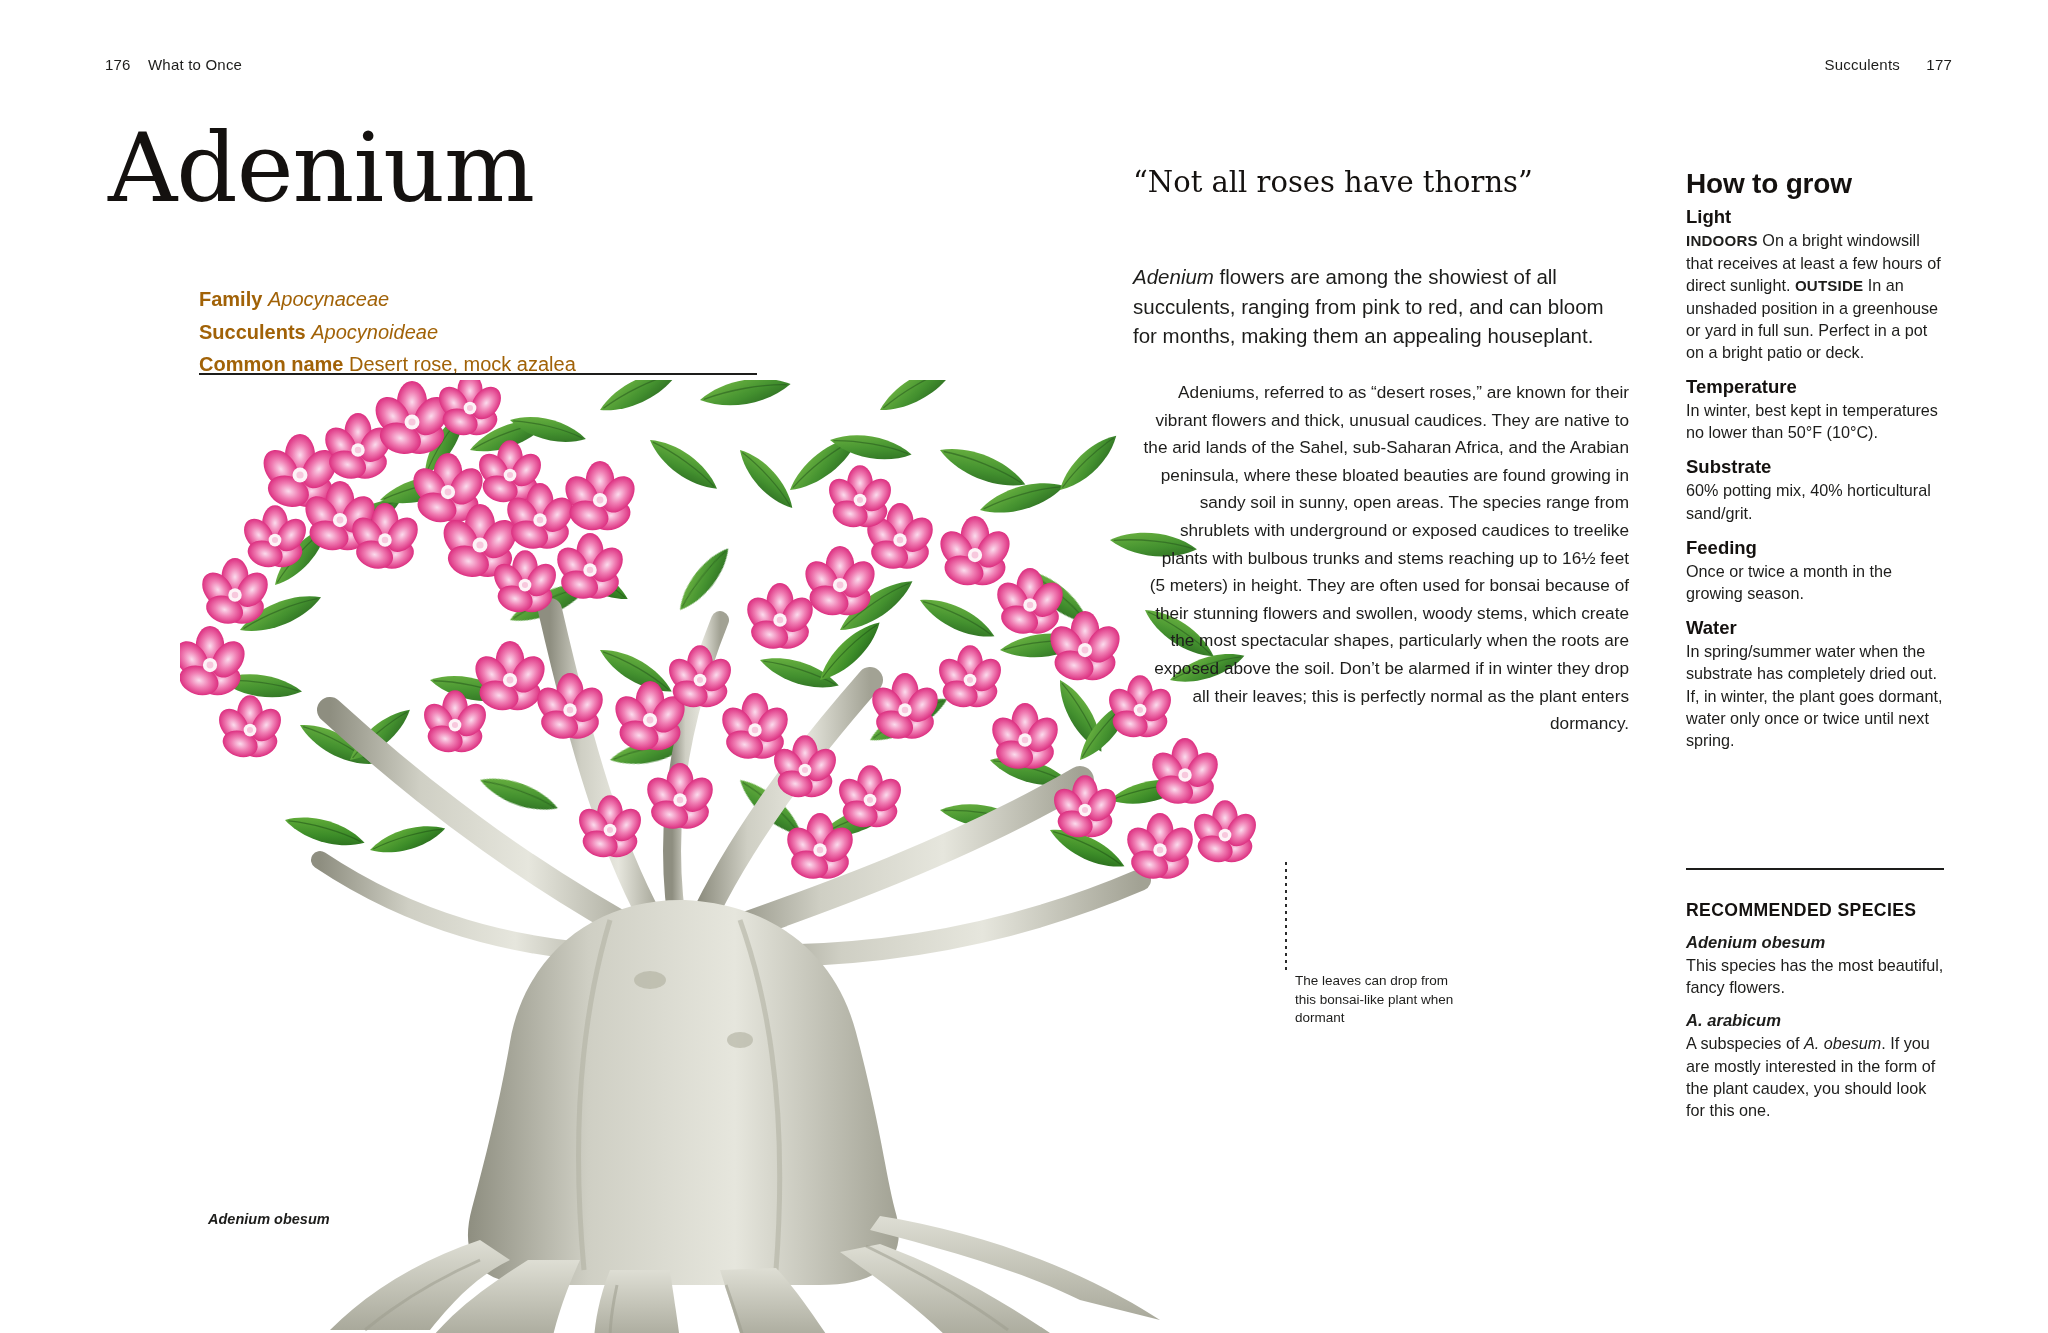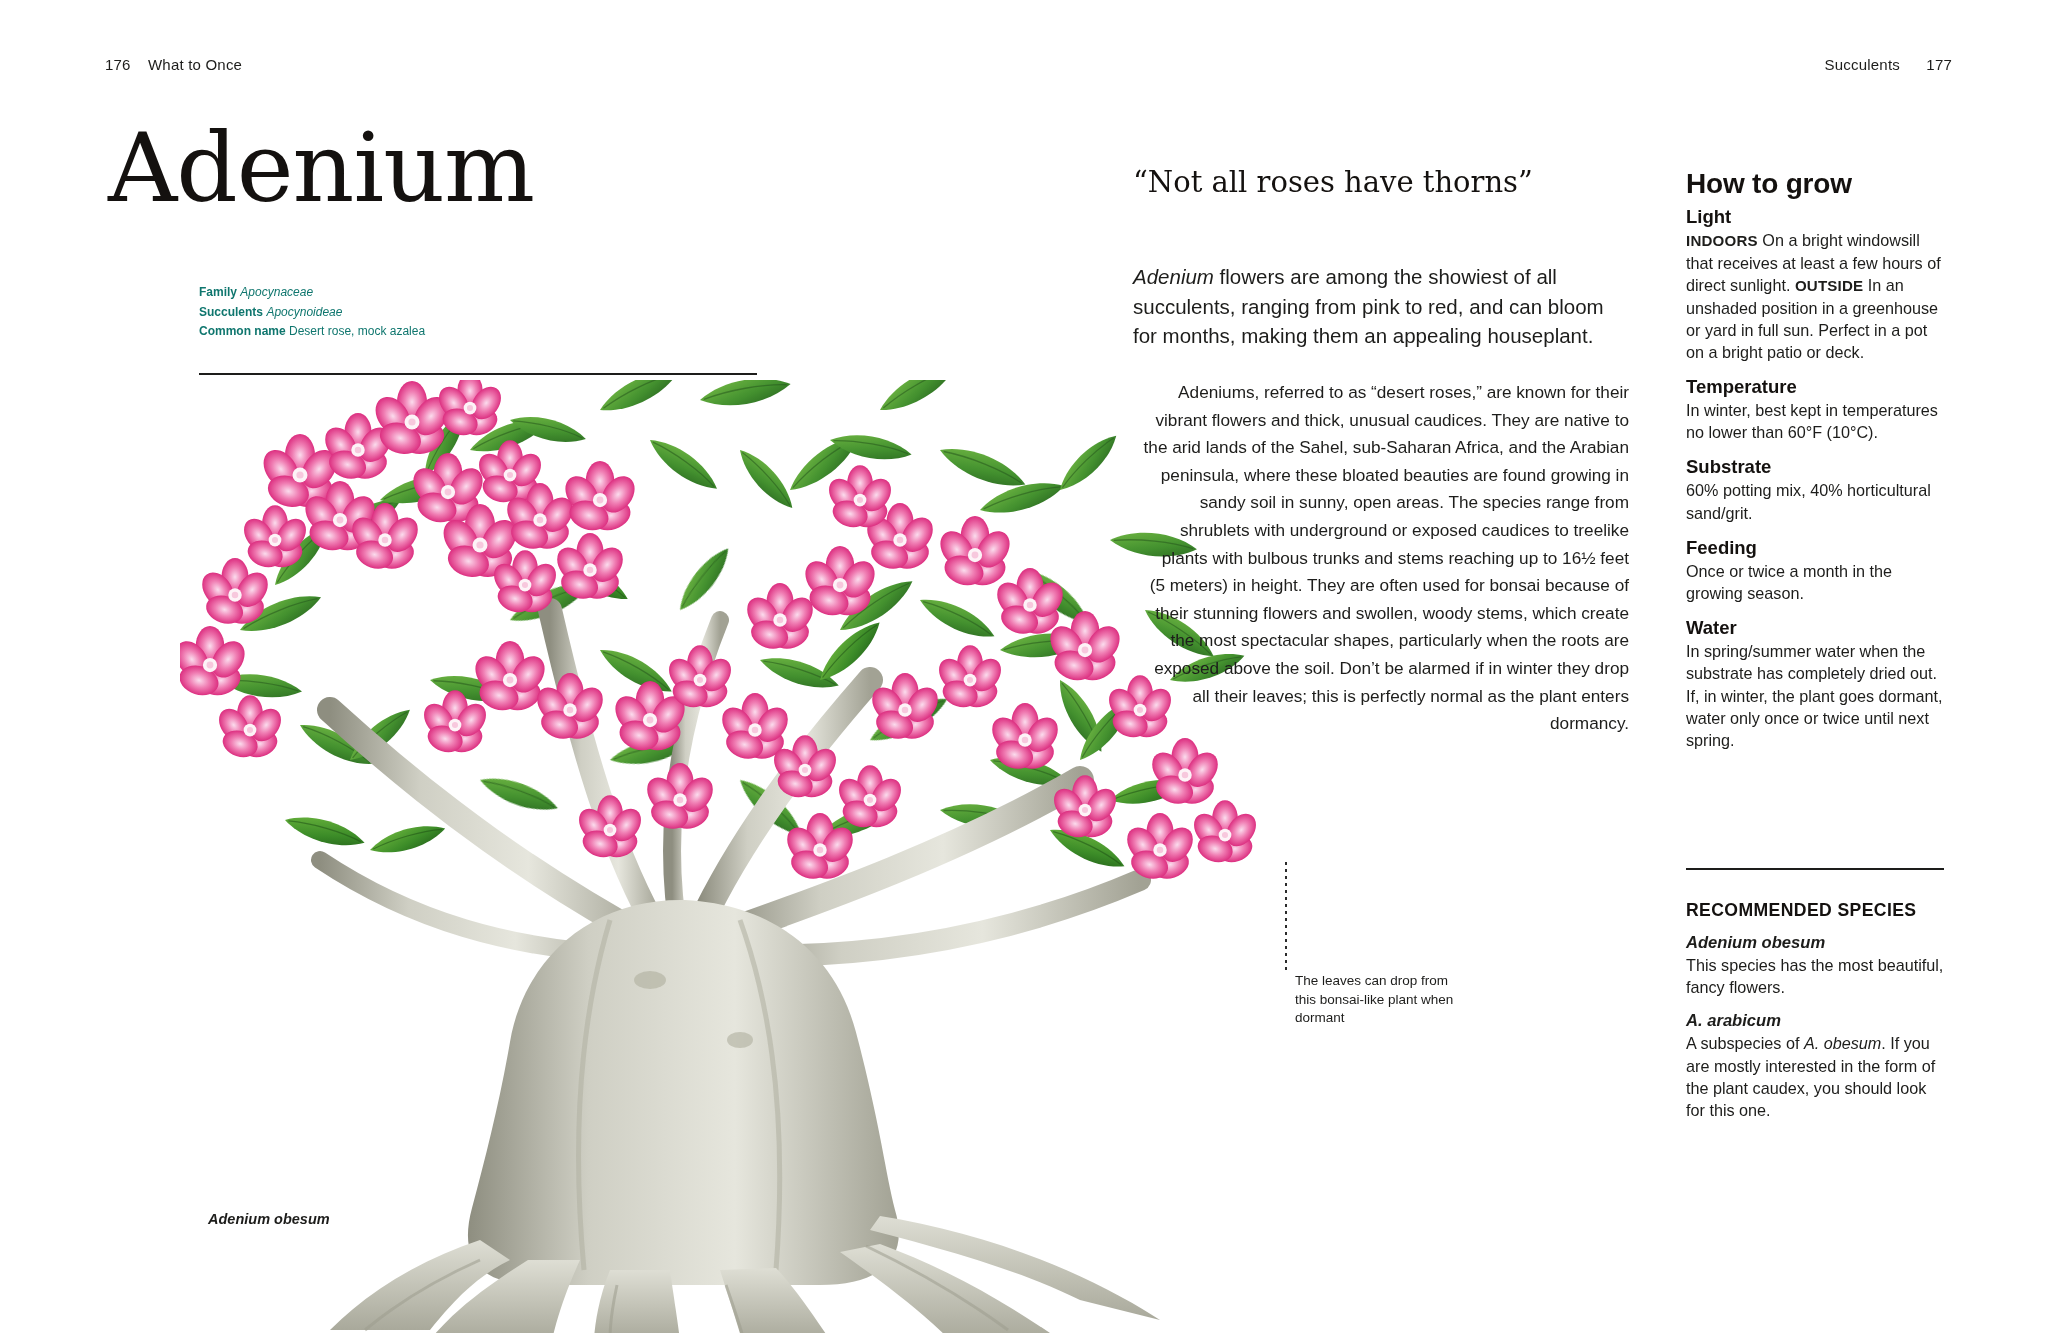--- a/index.html
+++ b/index.html
@@ -48,23 +48,23 @@
     letter-spacing: -1px;
     color: #14110f;
     font-weight: 400;
   }
 
   .taxon {
     position: absolute;
     left: 199px;
     top: 283px;
     width: 570px;
-    font-size: 12px;
+    font-size: 20px;
     line-height: 1.63;
-    color: #0f766e;
+    color: #a16207;
   }
   .taxon .lbl { font-weight: bold; }
   .taxon .ital { font-style: italic; }
   .taxon-rule {
     position: absolute;
     left: 199px;
     top: 373px;
     width: 558px;
     height: 1.6px;
     background: #1d1d1b;
@@ -455,21 +455,21 @@
   <div class="side-col">
     <h2>How to grow</h2>
 
     <div class="side-block">
       <h3>Light</h3>
       <p><span class="cap">INDOORS</span><span> On a bright windowsill that receives at least a few hours of direct sunlight.</span> <span class="cap">OUTSIDE</span><span> In an unshaded position in a greenhouse or yard in full sun. Perfect in a pot on a bright patio or deck.</span></p>
     </div>
 
     <div class="side-block">
       <h3>Temperature</h3>
-      <p>In winter, best kept in temperatures no lower than 60°F (10°C).</p>
+      <p>In winter, best kept in temperatures no lower than 50°F (10°C).</p>
     </div>
 
     <div class="side-block">
       <h3>Substrate</h3>
       <p>60% potting mix, 40% horticultural sand/grit.</p>
     </div>
 
     <div class="side-block">
       <h3>Feeding</h3>
       <p>Once or twice a month in the growing season.</p>

